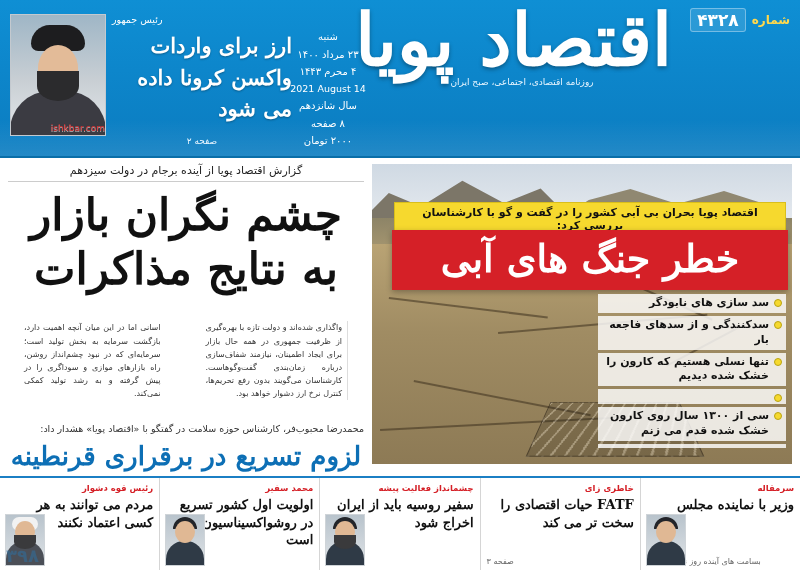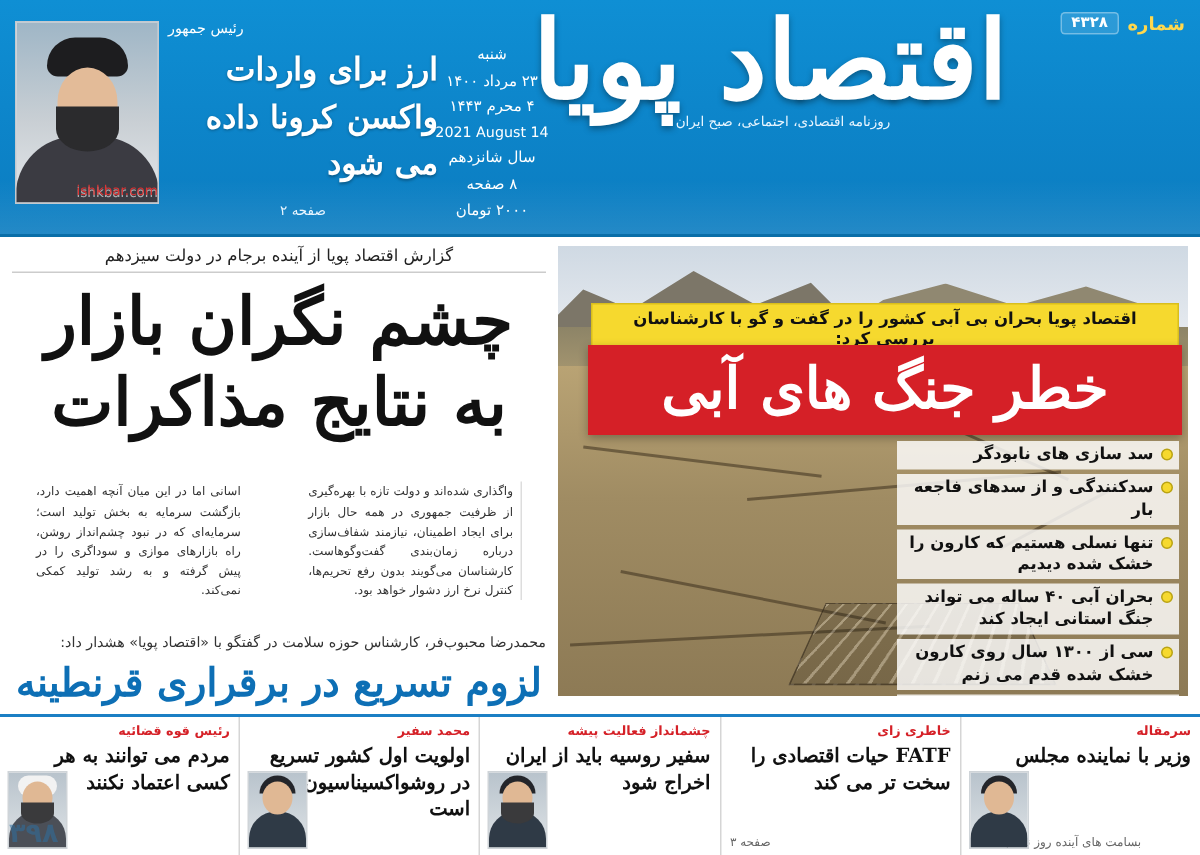--- a/index.html
+++ b/index.html
@@ -44,21 +44,21 @@
     font-size: 12px;
     font-weight: bold;
     direction: rtl;
   }
   .issue-badge .num {
     color: #ffffff;
     background: rgba(255,255,255,0.12);
     border: 1px solid rgba(255,255,255,0.35);
     border-radius: 3px;
     padding: 1px 6px;
-    font-size: 10px;
+    font-size: 17px;
     letter-spacing: 1px;
   }
 
   
   .logo {
     position: absolute;
     top: 4px;
     right: 128px;
     width: 300px;
     text-align: center;
@@ -543,21 +543,20 @@
           <div class="bullet">
             <span class="dot"></span>
             <span>سدکنندگی و از سدهای فاجعه بار</span>
           </div>
           <div class="bullet">
             <span class="dot"></span>
             <span>تنها نسلی هستیم که کارون را خشک شده دیدیم</span>
           </div>
           <div class="bullet">
             <span class="dot"></span>
-            <span>بحران آبی ۴۰ ساله می تواند جنگ استانی ایجاد کند</span>
           </div>
           <div class="bullet">
             <span class="dot"></span>
             <span>سی از ۱۳۰۰ سال روی کارون خشک شده قدم می زنم</span>
           </div>
           <div class="bullet">
             
             
           </div>
 
@@ -620,21 +619,21 @@
       <div class="bhead">اولویت اول کشور تسریع در روشواکسیناسیون مردم است</div>
       <div class="bref">صفحه ۲</div>
       <div class="bface">
         <div class="s"></div>
         <div class="hair"></div>
         <div class="h"></div>
       </div>
     </div>
 
     <div class="bcell">
-      <div class="bkicker">رئیس قوه قضائیه</div>
+      <div class="bkicker">رئیس قوه دشوار</div>
       <div class="bhead">مردم می توانند به هر کسی اعتماد نکنند</div>
       <div class="bref">صفحه ۵</div>
       <div class="bface turbaned">
         <div class="s"></div>
         <div class="hair"></div>
         <div class="h"></div>
         <div class="beard"></div>
       </div>
       <div class="bstamp">۳۹۸</div>
     </div>

